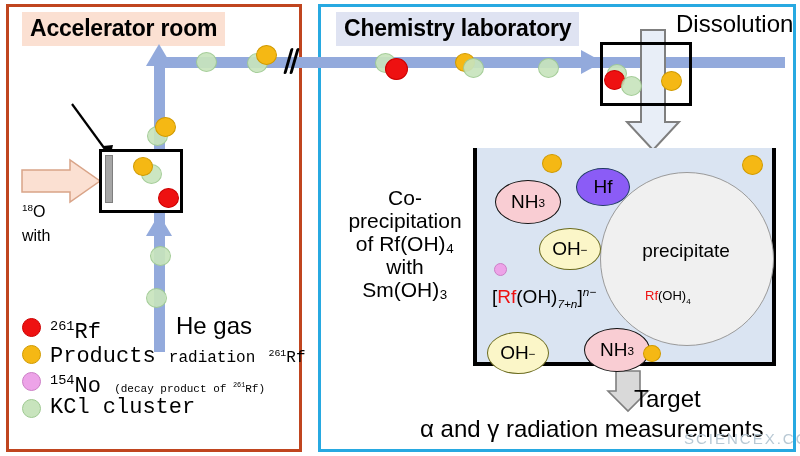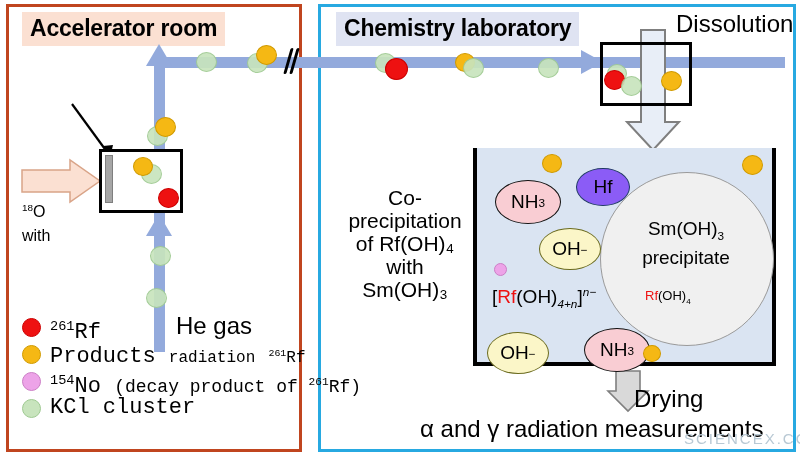--- a/index.html
+++ b/index.html
@@ -91,21 +91,21 @@
   #hf-a{left:576px;top:168px;width:54px;height:38px;}
   #nh3-b{left:584px;top:328px;width:66px;height:44px;}
   #oh-b{left:487px;top:332px;width:62px;height:42px;}
 
   
   #legend{position:absolute;left:22px;top:314px;width:268px;font-family:Liberation Mono, monospace;}
   .leg-row{position:relative;height:27px;}
   .leg-dot{position:absolute;left:0;top:4px;width:19px;height:19px;border-radius:50%;box-sizing:border-box;}
   .leg-txt{position:absolute;left:28px;top:0;font-size:22px;white-space:nowrap;line-height:26px;}
   .leg-small{font-size:16px;}
-  .leg-xsmall{font-size:18px;}
+  .leg-xsmall{font-size:11px;}
 
   
   svg.ov{position:absolute;left:0;top:0;width:800px;height:456px;pointer-events:none;}
 
   #watermark{position:absolute;left:684px;top:430px;font-size:15px;
              letter-spacing:2px;color:#b9c9d4;}
 </style>
 </head>
 <body>
 
@@ -169,27 +169,27 @@
   <div class="p p-kcl" style="left:607px;top:64px;width:20px;height:19px;"></div>
   <div class="p p-red" style="left:604px;top:70px;width:21px;height:20px;"></div>
   <div class="p p-kcl" style="left:621px;top:76px;width:21px;height:20px;"></div>
   <div class="p p-gold" style="left:661px;top:71px;width:21px;height:20px;"></div>
 
   <div class="lbl" id="lab-diss">Dissolution</div>
 
   <div id="beaker"></div>
   <div id="sm-circle"></div>
   <div id="sm-text">
-    <span><span>Sm(OH)</span><sub>3</sub></span><br>
+    <br>
     <span>precipitate</span>
   </div>
 
   <div id="rf-oh4"><span class="rf-red">Rf</span><span>(OH)</span><sub>4</sub></div>
 
-  <div id="rf-complex"><span>[</span><span class="rf-red">Rf</span><span>(OH)</span><sub><i>4+n</i></sub><span>]</span><sup><i>n−</i></sup></div>
+  <div id="rf-complex"><span>[</span><span class="rf-red">Rf</span><span>(OH)</span><sub><i>7+n</i></sub><span>]</span><sup><i>n−</i></sup></div>
 
   <div class="bub bub-nh3" id="nh3-a">
       <span>NH</span>
       <sub>3</sub>
     </div>
   <div class="bub bub-oh" id="oh-a">
       <span>OH</span>
       <sup>−</sup>
     </div>
   <div class="bub bub-hf" id="hf-a">
@@ -210,21 +210,21 @@
   <div class="p p-gold" style="left:643px;top:345px;width:18px;height:17px;"></div>
 
 
   <div class="lbl" id="lab-beam">
     <sup>18</sup><span>O</span><br>
     <span>with</span>
   </div>
 
   <div class="lbl" id="lab-hegas">He gas</div>
 
-  <div class="lbl" id="lab-dry">Drying</div>
+  <div class="lbl" id="lab-dry">Target</div>
 
   <div class="lbl" id="lab-coppt">
     <span>Co-</span><br>
     <span>precipitation</span><br>
     <span>of Rf(OH)₄</span><br>
     <span>with</span><br>
     <span>Sm(OH)₃</span>
   </div>
 
   <div class="lbl" id="lab-alpha">α and γ radiation measurements</div>

